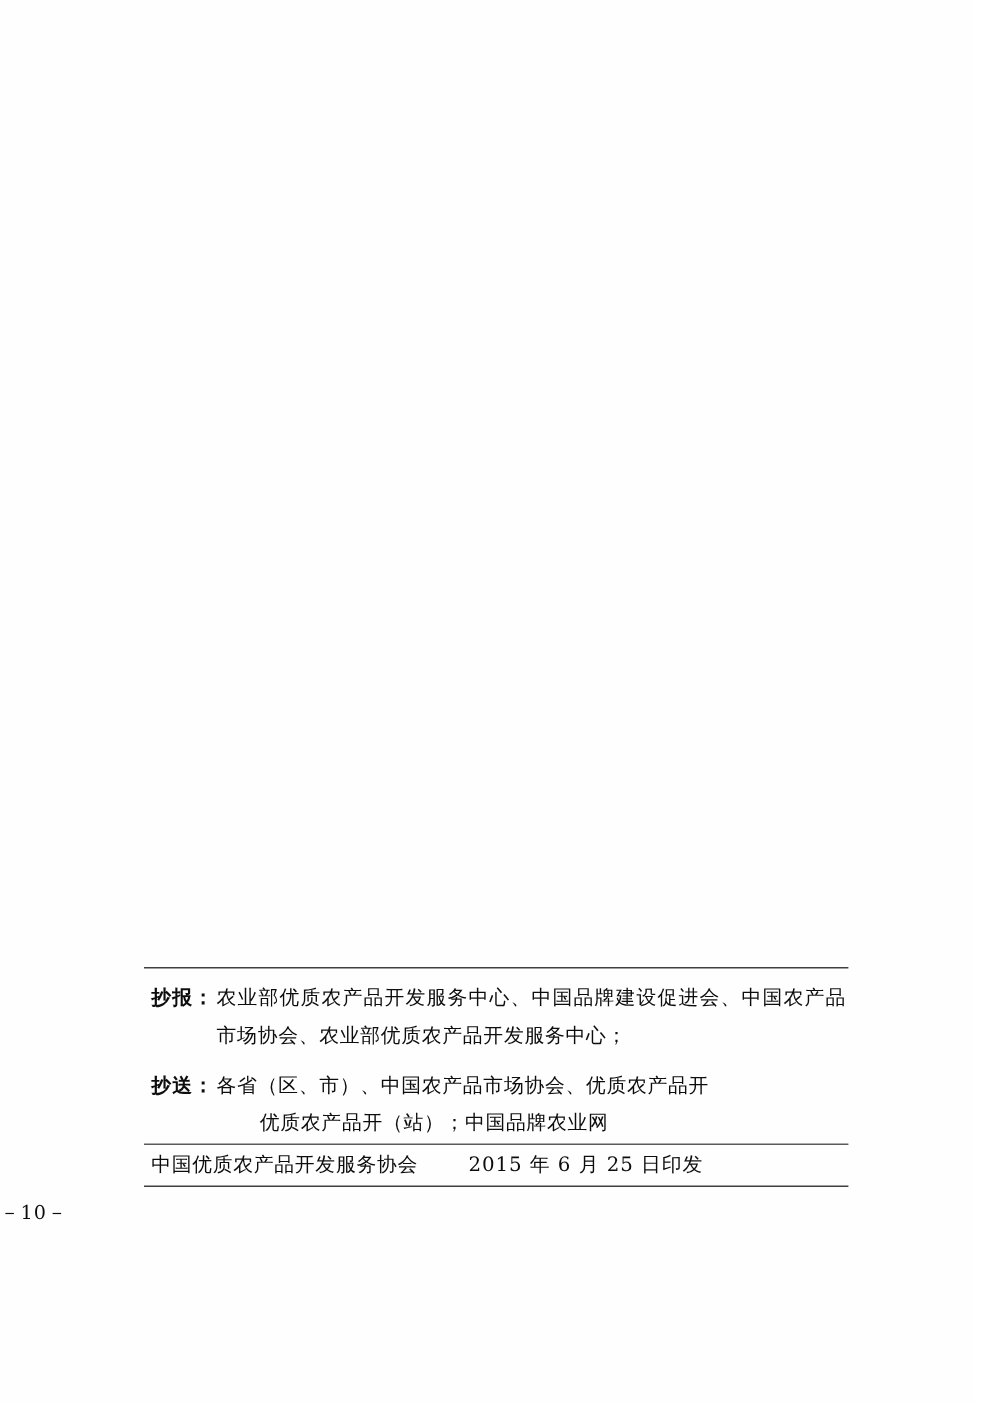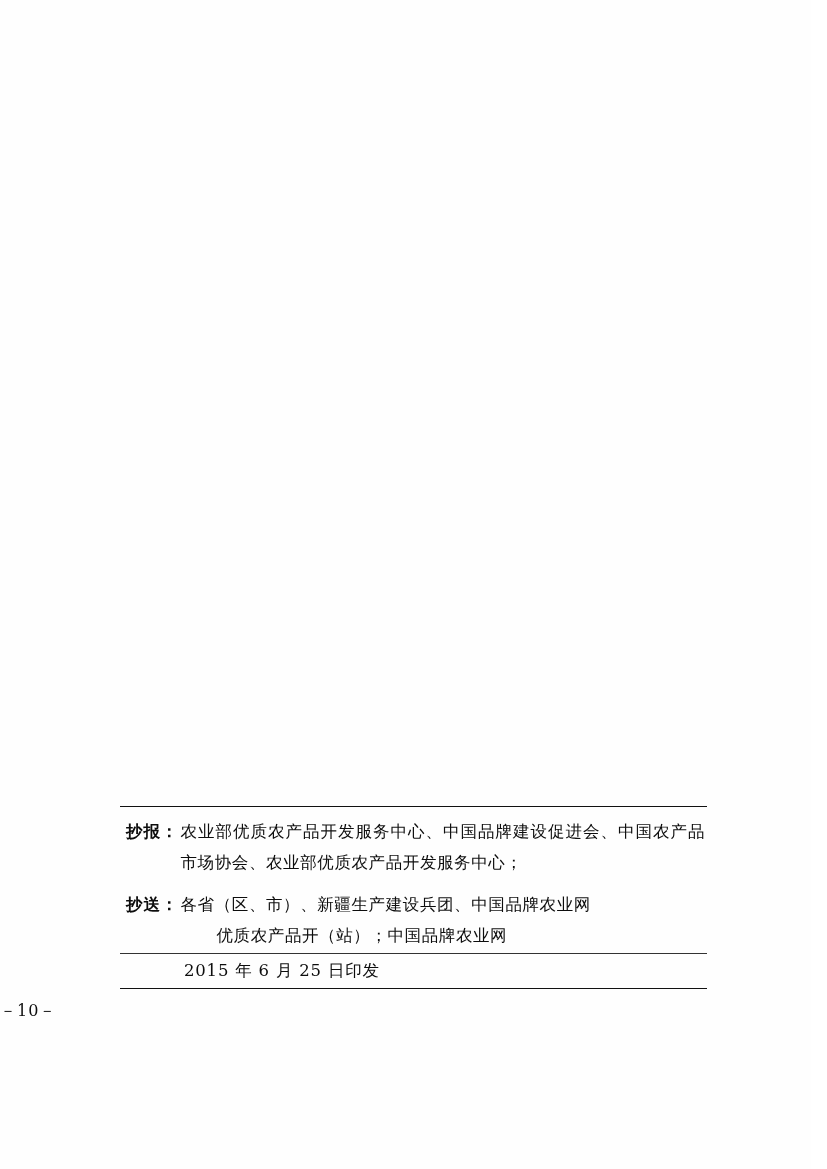--- a/index.html
+++ b/index.html
@@ -92,21 +92,21 @@
     justify-content: flex-start;
     padding: 6px 4px 6px 6px;
     font-size: 16.5px;
     letter-spacing: 0.6px;
   }
   .issuer-name {
     flex: 0 0 auto;
   }
   .issuer-date {
     flex: 0 0 auto;
-    margin-left: 58px;
+    margin-left: 42px;
     letter-spacing: 0.8px;
   }
 
   .page-number {
     position: absolute;
     left: 0;
     top: 1001px;
     width: 827px;
     text-align: left;
     font-size: 16px;
@@ -125,28 +125,29 @@
     <div class="rule"></div>
 
     <div class="dist-row">
       <span class="dist-label">抄报：</span>
       <span class="dist-text">农业部优质农产品开发服务中心、中国品牌建设促进会、中国农产品市场协会、农业部优质农产品开发服务中心；</span>
     </div>
 
     <div class="dist-row">
       <span class="dist-label">抄送：</span>
       <span class="dist-text indent2">
-        <span>各省（区、市）、新疆生产建设兵团、中国品牌农业网</span>
+        <span>各省（区、市）、中国农产品市场协会、优质农产品开</span>
         <span class="cont">优质农产品开（站）；中国品牌农业网</span>
       </span>
     </div>
 
     <div class="rule-thin"></div>
 
     <div class="issuer-row">
+      <span class="issuer-name">中国优质农产品开发服务协会</span>
       <span class="issuer-date">2015 年 6 月 25 日印发</span>
     </div>
 
     <div class="rule"></div>
 
   </div>
 
   <div class="page-number">－10－</div>
 
 </div>

